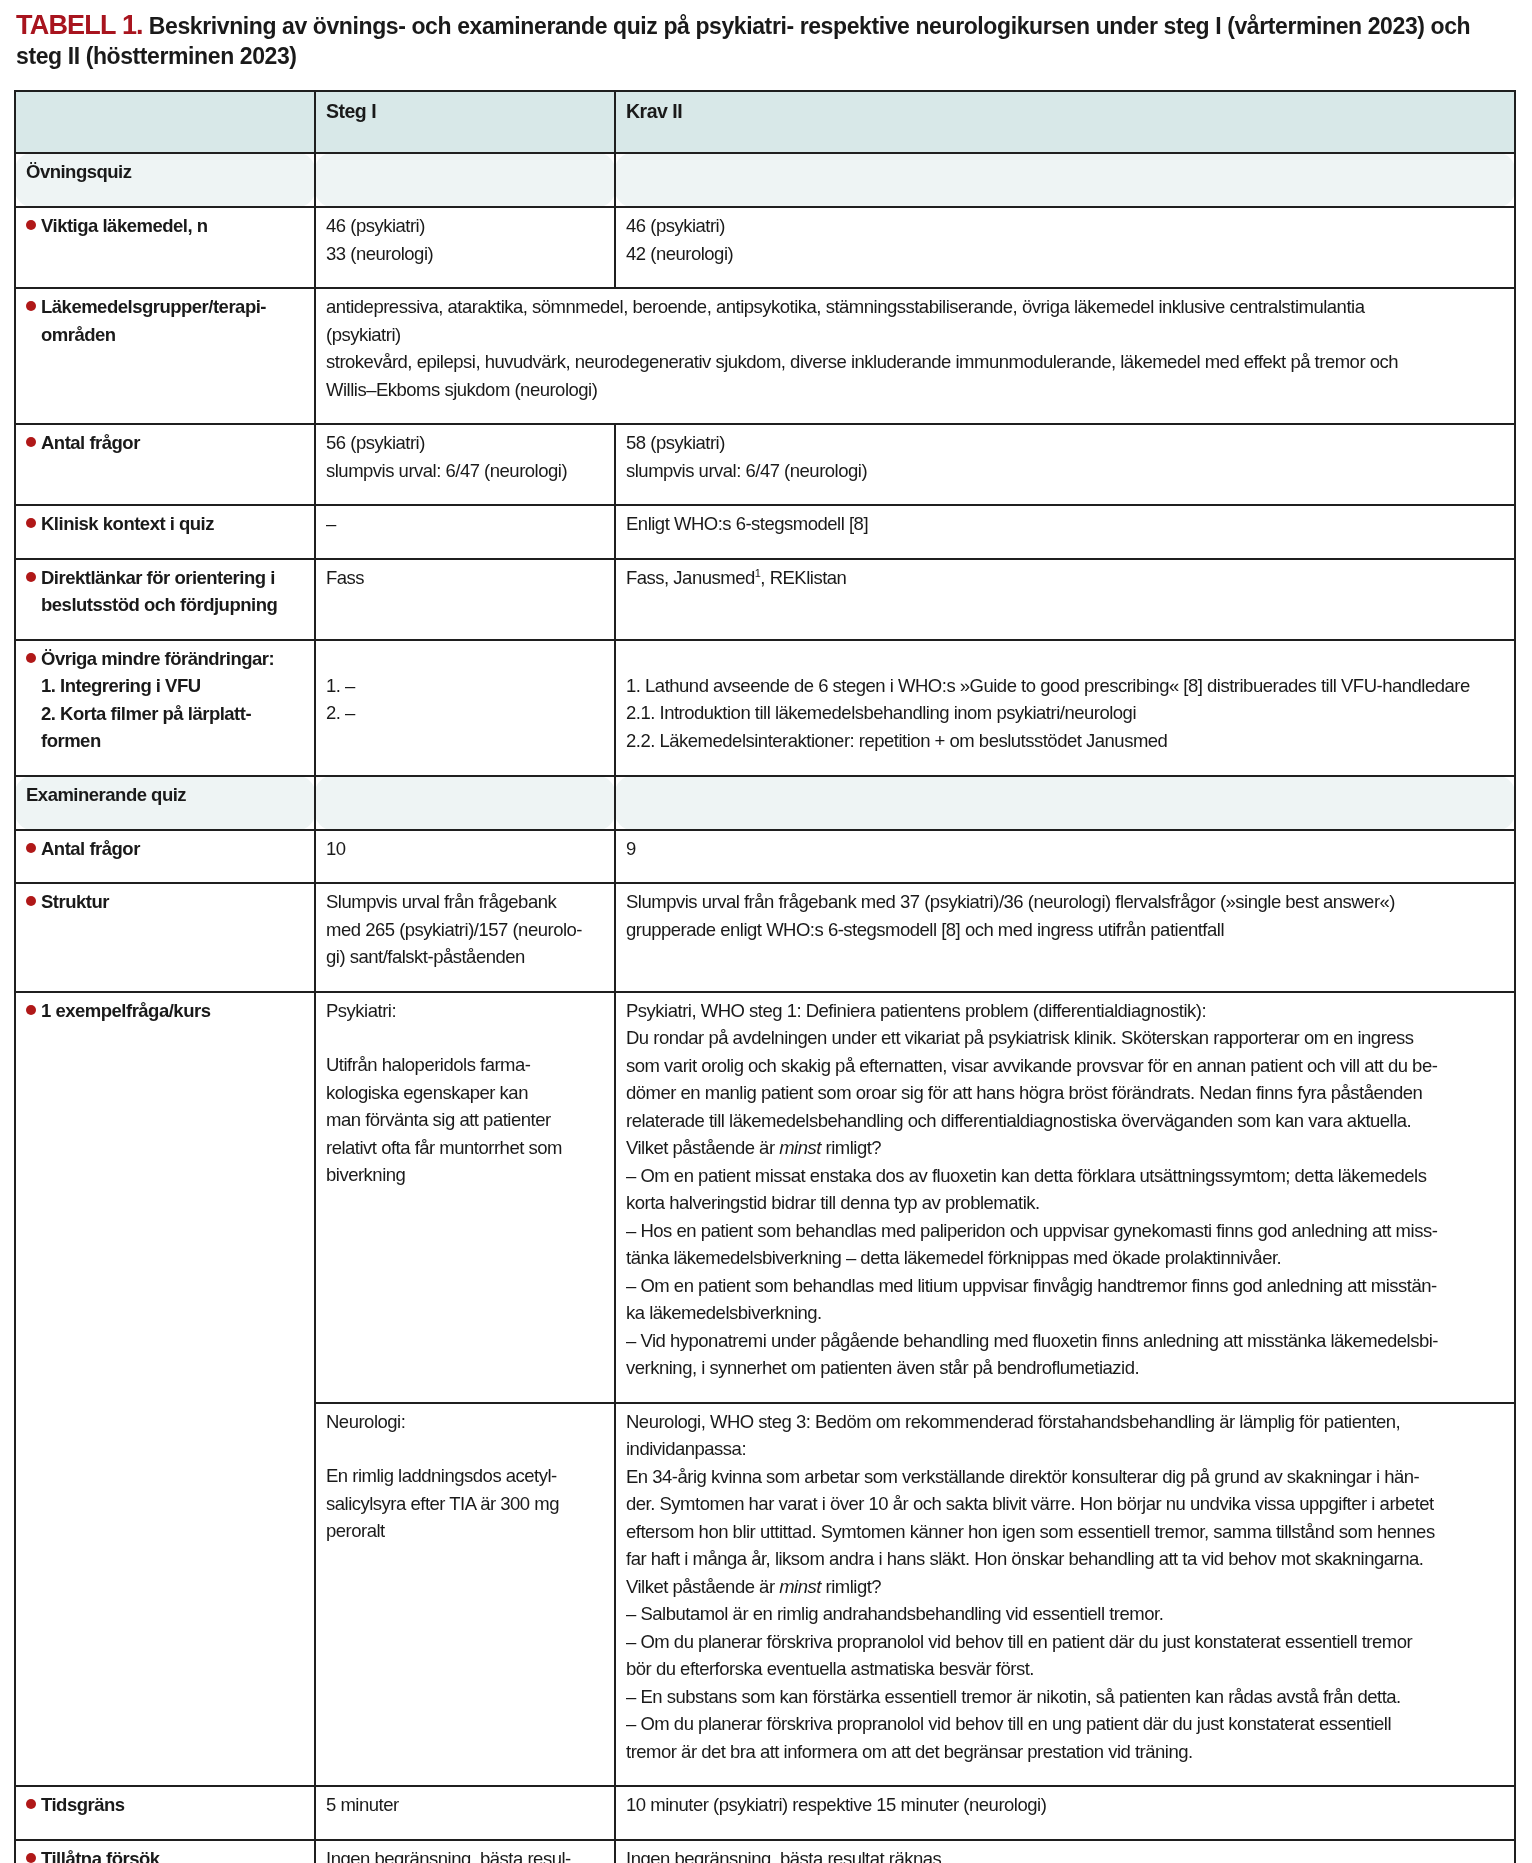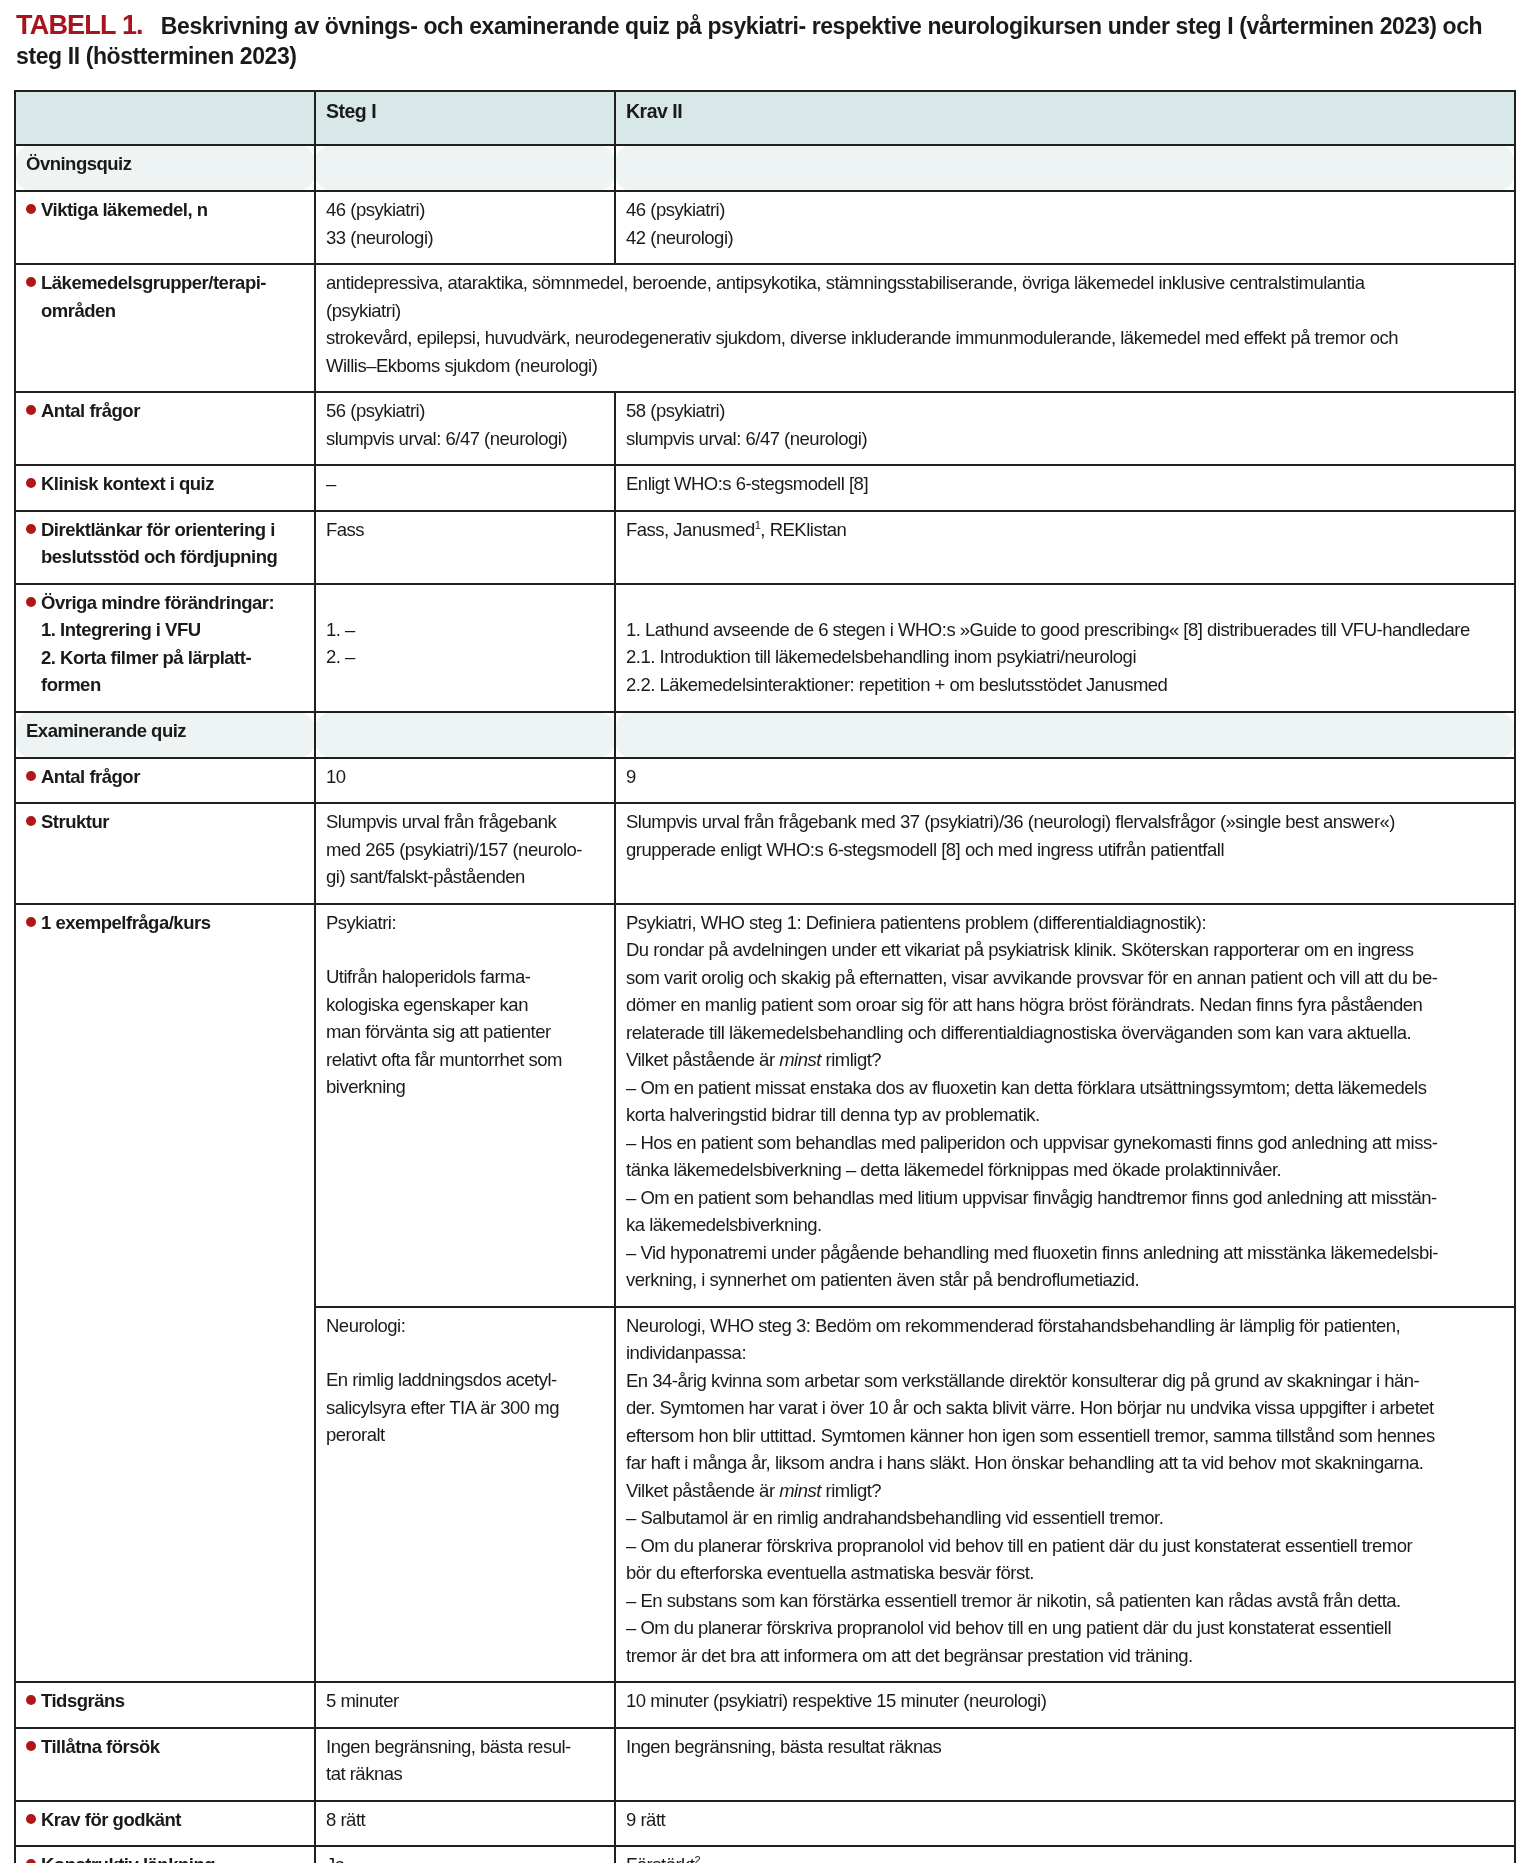--- a/index.html
+++ b/index.html
@@ -7,32 +7,32 @@
     width: 1532px; height: 1863px; overflow: hidden;
     font-family: "Liberation Sans", "DejaVu Sans", sans-serif;
     color: #1a1a1a;
     position: relative;
   }
   .caption {
     position: absolute; left: 16px; top: 10px; width: 1500px;
     font-size: 23px; line-height: 30px; font-weight: bold;
     letter-spacing: -0.4px;
   }
-  .caption .tag { color: #a8141e; font-size: 27px; letter-spacing: -0.8px; margin-right: 12px; }
+  .caption .tag { color: #a8141e; font-size: 27px; letter-spacing: -0.8px; margin-right: 0; }
   table.main {
     position: absolute; left: 14px; top: 90px;
     width: 1500px; border-collapse: collapse;
     table-layout: fixed;
     font-size: 18.5px; line-height: 27.5px;
     letter-spacing: -0.5px;
   }
   table.main td {
     border: 2px solid #1f1f1f;
     vertical-align: top;
-    padding: 4px 10px 12px 10px;
+    padding: 4px 10px 20px 10px;
   }
   col.c1 { width: 300px; }
   col.c2 { width: 300px; }
   col.c3 { width: 900px; }
   tr.head td { background: #d8e8e8; font-weight: bold; height: 34px; padding-top: 6px; font-size: 19.5px; }
   tr.section td { background: #eef4f4; font-weight: bold; height: 28px; border-radius: 17px; }
   td.label { font-weight: bold; }
   .bullet {
     display: inline-block; width: 10px; height: 10px; border-radius: 50%;
     background: #b01818; margin-right: 5px; vertical-align: 2px;

